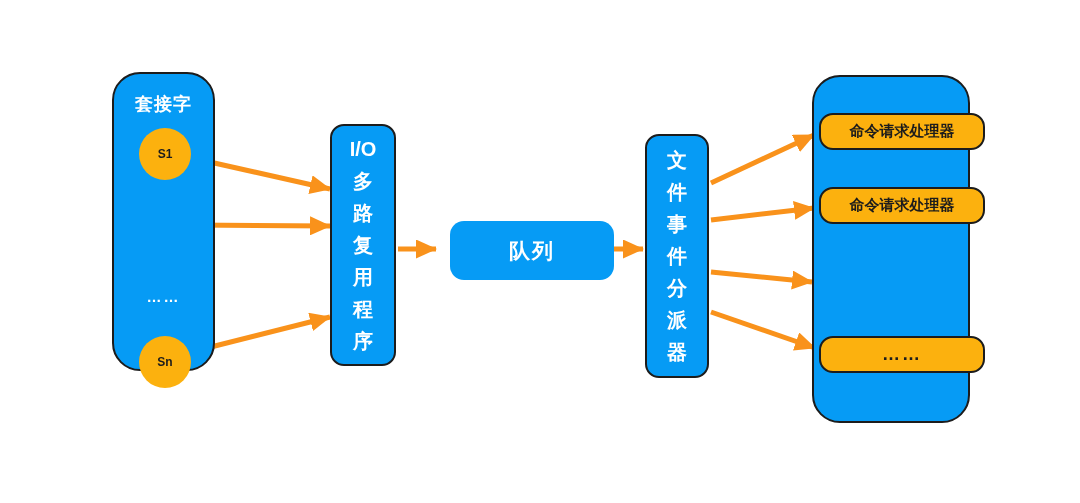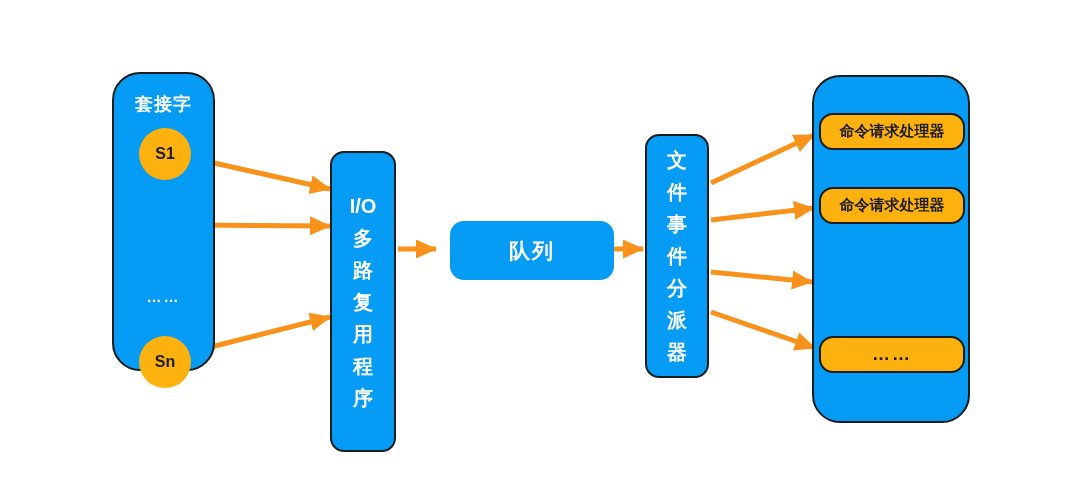--- a/index.html
+++ b/index.html
@@ -38,62 +38,62 @@
     text-align:center;
     color:var(--light);
     font-size:18px;font-weight:700;
     letter-spacing:1px;
   }
   .circle{
     position:absolute;left:25px;
     width:52px;height:52px;border-radius:50%;
     background:var(--amber);
     color:var(--ink);
-    font-size:16px;font-weight:700;
+    font-size:12px;font-weight:700;
     display:flex;align-items:center;justify-content:center;
   }
   .circle.s1{top:54px;}
   .circle.s2{top:127px;}
   .circle.sn{top:262px;}
   .ellipsis-left{
     position:absolute;left:0;top:214px;width:100%;
     text-align:center;
     color:var(--light);
     font-size:15px;font-weight:700;letter-spacing:2px;
   }
   .vbox{
     position:absolute;
     background:var(--blue);
     border:2px solid var(--ink);
     border-radius:14px;
     box-sizing:border-box;
     display:flex;align-items:center;justify-content:center;
   }
-  .vbox.io{left:330px;top:151px;width:66px;height:301px;}
+  .vbox.io{left:330px;top:124px;width:66px;height:242px;}
   .vbox.dispatcher{left:645px;top:134px;width:64px;height:244px;}
   .vbox span{
     white-space:pre-line;
     text-align:center;
     color:var(--light);
     font-size:20px;font-weight:700;
     line-height:32px;
   }
   .queue{
     position:absolute;left:438px;top:221px;width:164px;height:59px;
     background:var(--blue);
     border-radius:14px;
     box-sizing:border-box;
     display:flex;align-items:center;justify-content:center;
     color:var(--light);
     font-size:21px;font-weight:700;
     letter-spacing:2px;
     margin-left:12px;
   }
   .handler{
-    position:absolute;left:5px;width:146px;height:37px;
+    position:absolute;left:5px;width:166px;height:37px;
     background:var(--amber);
     border:2px solid var(--ink);
     border-radius:14px;
     box-sizing:border-box;
     display:flex;align-items:center;justify-content:center;
     color:var(--ink);
     font-size:15px;font-weight:700;
   }
   .handler.h1{top:36px;}
   .handler.h2{top:110px;}

